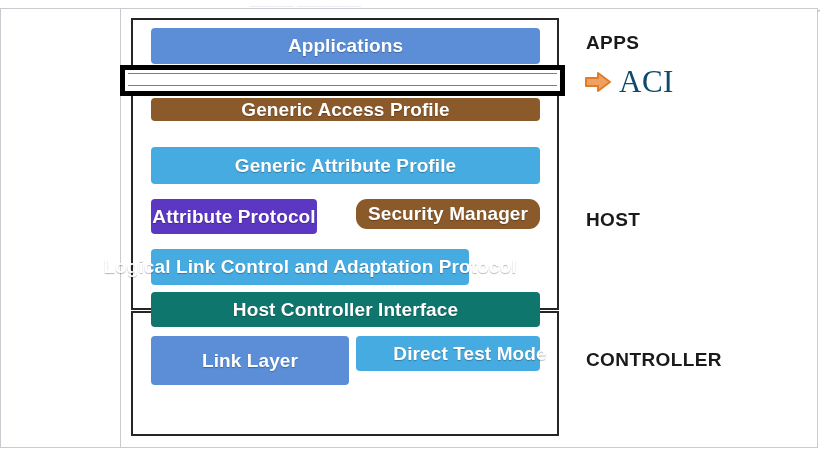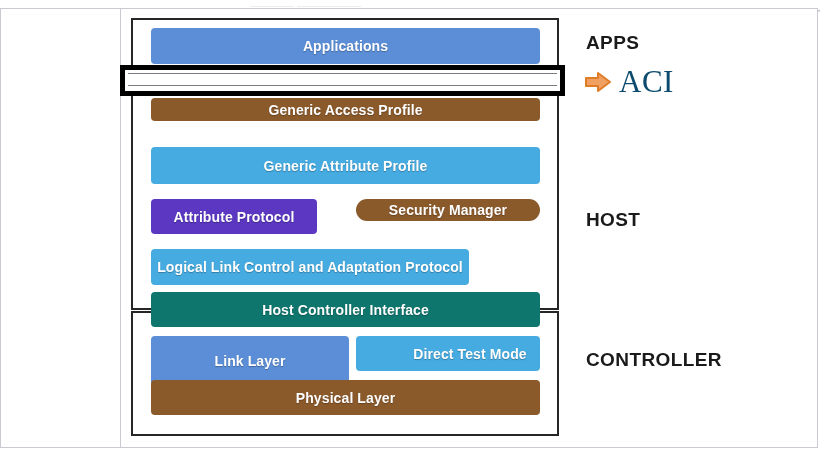--- a/index.html
+++ b/index.html
@@ -74,32 +74,32 @@
   
   .bar {
     position: absolute;
     box-sizing: border-box;
     border-radius: 4px;
     display: flex;
     align-items: center;
     justify-content: center;
     color: #ffffff;
     font-weight: bold;
-    font-size: 14px;
+    font-size: 19px;
     letter-spacing: 0.1px;
     text-shadow: 0 1px 1px rgba(0,0,0,0.28);
     white-space: nowrap;
     font-family: "Liberation Sans", sans-serif;
   }
 
   .bar-applications  { left: 151px; top: 28px;  width: 389px; height: 36px; background: #5b8ed6; }
   .bar-gap           { left: 151px; top: 98px;  width: 389px; height: 23px; background: #8b5a2b; }
   .bar-gatt          { left: 151px; top: 147px; width: 389px; height: 37px; background: #46abe0; }
   .bar-att           { left: 151px; top: 199px; width: 166px; height: 35px; background: #5b37c2; }
-  .bar-smp           { left: 356px; top: 199px; width: 184px; height: 22px; background: #8b5a2b; border-radius: 11px; }
+  .bar-smp           { left: 356px; top: 199px; width: 184px; height: 30px; background: #8b5a2b; border-radius: 11px; }
   .bar-l2cap         { left: 151px; top: 249px; width: 318px; height: 36px; background: #46abe0; }
   .bar-hci           { left: 151px; top: 292px; width: 389px; height: 35px; background: #0f766e; z-index: 5; }
   .bar-ll            { left: 151px; top: 336px; width: 198px; height: 49px; background: #5b8ed6; }
   .bar-dtm           { left: 356px; top: 336px; width: 184px; height: 35px; background: #46abe0; padding-left: 44px; }
   .bar-phy           { left: 151px; top: 380px; width: 389px; height: 35px; background: #8b5a2b; }
 
   
   .aci-highlight {
     position: absolute;
     left: 120px;
@@ -187,21 +187,20 @@
   <div class="bar bar-smp">Security Manager</div>
 
   <div class="bar bar-l2cap">Logical Link Control and Adaptation Protocol</div>
 
   <div class="bar bar-hci">Host Controller Interface</div>
 
   <div class="bar bar-ll">Link Layer</div>
 
   <div class="bar bar-dtm">Direct Test Mode</div>
 
-  <div class="bar bar-phy">Physical Layer</div>
 
   <div class="aci-highlight">
     <div class="inner-rule r1"></div>
     <div class="inner-rule r2"></div>
   </div>
 
   <div class="side-label" id="label-apps">APPS</div>
 
   <div class="side-label" id="label-host">HOST</div>
 

